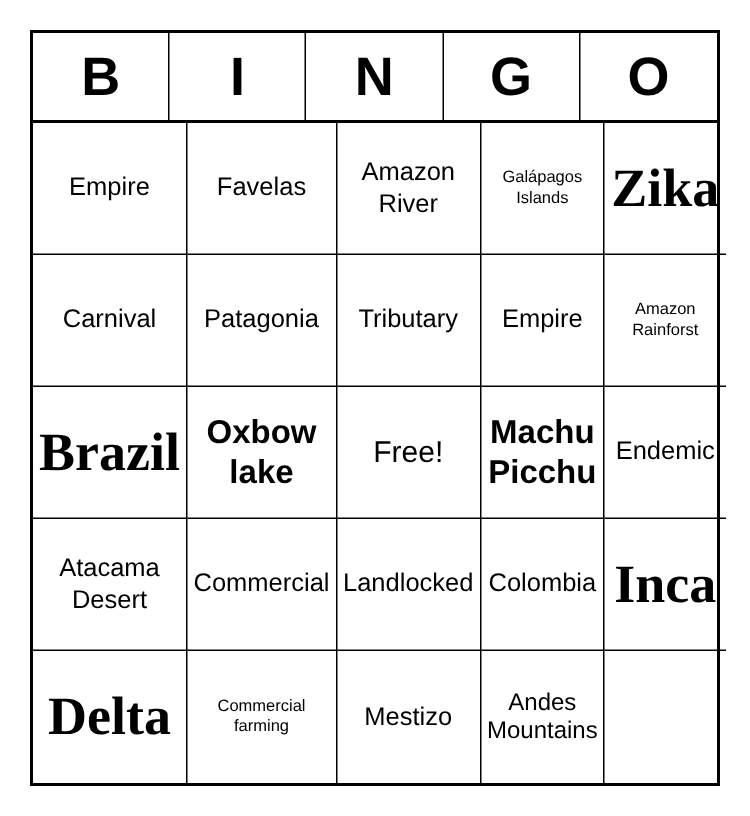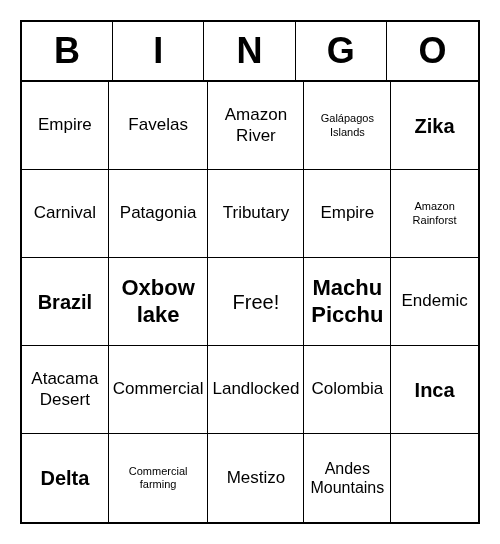--- a/index.html
+++ b/index.html
@@ -47,22 +47,23 @@
       font-size: 17px;
       line-height: 1.2;
     }
     .bingo-cell:nth-child(5n) {
       border-right: none;
     }
     .bingo-cell:nth-child(n+21) {
       border-bottom: none;
     }
     .bingo-cell.large-text {
-      font-size: 20px;
+      font-size: 36px;
       font-weight: bold;
+      font-family: Liberation Serif, serif;
     }
     .bingo-cell.medium-text {
       font-size: 22px;
       font-weight: bold;
     }
     .bingo-cell.free {
       font-size: 20px;
       font-weight: normal;
     }
   </style>

